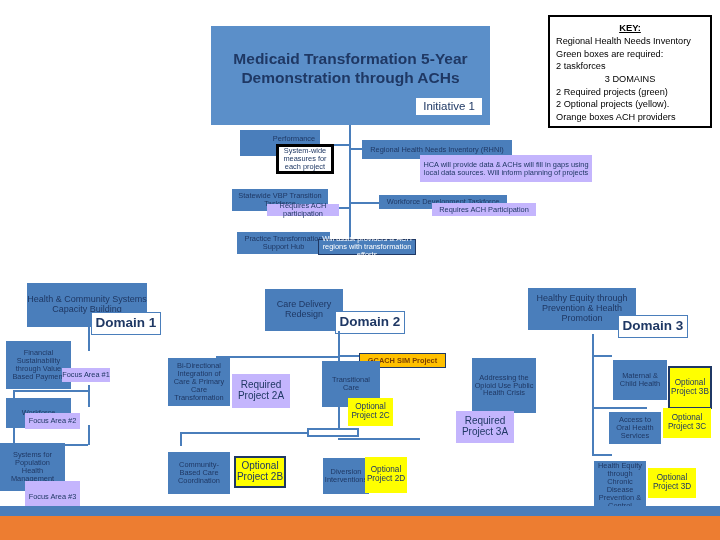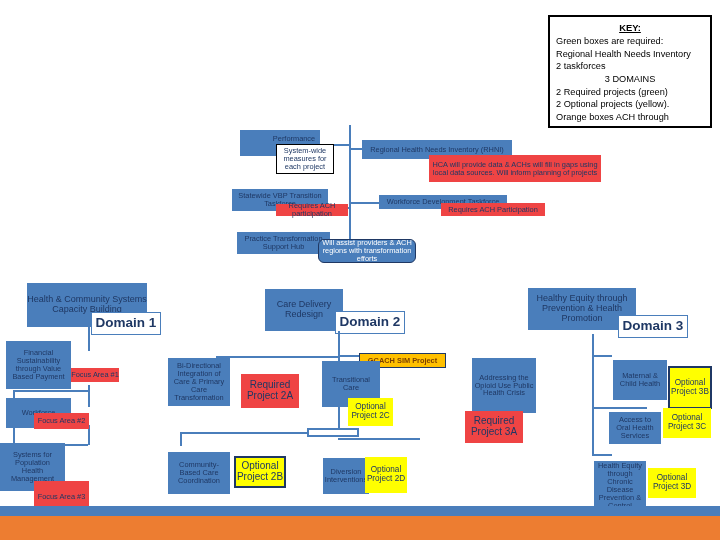--- a/index.html
+++ b/index.html
@@ -8,24 +8,24 @@
     background:#ffffff;
     font-family:"Liberation Sans", sans-serif;
     overflow:hidden;
     position:relative;
   }
   #stage{position:relative;width:720px;height:540px;overflow:hidden;}
 
   
   .box{position:absolute;box-sizing:border-box;display:flex;align-items:center;justify-content:center;text-align:center;line-height:1.08;}
   .blue{background:#4a7ebb;color:#1f3864;}
-  .green{background:#ef4444;color:#1f3864;margin-left:9px;}
+  .green{background:#c4b5fd;color:#1f3864;}
   .yellow{background:#ffff00;color:#1f3864;}
   .orange{background:#ffc000;color:#7b3f00;}
-  .white{background:#ffffff;color:#1f3864;border:1px solid #000000;}
+  .white{background:#ffffff;color:#1f3864;border:3px solid #000000;}
   .ol-blue{border:2px solid #1f3864;}
   .ol-thin{border:1px solid #1f3864;}
 
   
   .ln{position:absolute;background:#4a7ebb;}
   .ln-h{height:2px;}
   .ln-v{width:2px;}
 
   
   #title-banner{
@@ -59,30 +59,37 @@
   .t11{font-size:9px;}
   .t12{font-size:10px;justify-content:center;}
   .b{font-weight:bold;}
   .dom-label{font-size:13.5px;font-weight:bold;color:#1f3864;background:#ffffff;border:1.5px solid #4a7ebb;}
 </style>
 </head>
 <body>
 
 <div id="stage">
 
+  <div id="title-banner">
+    <div id="title-text">
+      <span>Medicaid Transformation 5-Year</span><br>
+      <span>Demonstration through ACHs</span>
+    </div>
+    <div id="initiative-badge">Initiative 1</div>
+  </div>
 
   <div id="key-box">
     <div id="key-title">KEY:</div>
+    <div class="key-line">Regional Health Needs Inventory</div>
     <div class="key-line">Green boxes are required:</div>
-    <div class="key-line">Regional Health Needs Inventory</div>
     <div class="key-line">2 taskforces</div>
     <div class="key-line key-center">3 DOMAINS</div>
     <div class="key-line">2 Required projects (green)</div>
     <div class="key-line">2 Optional projects (yellow).</div>
-    <div class="key-line">Orange boxes ACH through</div>
+    <div class="key-line">Orange boxes ACH providers</div>
   </div>
 
   <div class="ln ln-v" style="left:349px;top:125px;height:118px;"></div>
   <div class="ln ln-h" style="left:318px;top:144px;width:31px;"></div>
   <div class="ln ln-h" style="left:349px;top:148px;width:28px;"></div>
   <div class="ln ln-h" style="left:288px;top:207px;width:61px;"></div>
   <div class="ln ln-h" style="left:349px;top:202px;width:93px;"></div>
   <div class="ln ln-h" style="left:310px;top:243px;width:39px;"></div>
   <div class="ln ln-v" style="left:318px;top:137px;height:14px;"></div>
 
@@ -112,21 +119,21 @@
   <div class="box blue t9" style="left:379px;top:195px;width:128px;height:14px;">
     <span>Workforce Development Taskforce</span>
   </div>
   <div class="box green t9" style="left:432px;top:203px;width:104px;height:13px;">
     <span>Requires ACH Participation</span>
   </div>
 
   <div class="box blue t9" style="left:237px;top:232px;width:93px;height:22px;flex-direction:column;">
     <span>Practice Transformation Support Hub</span>
   </div>
-  <div class="box blue t9 ol-thin" style="left:318px;top:239px;width:98px;height:24px;padding:1px 2px;color:#ffffff;border-radius:6px;">
+  <div class="box blue t9 ol-thin" style="left:318px;top:239px;width:98px;height:16px;padding:1px 2px;color:#ffffff;">
     <span>Will assist providers &amp; ACH regions with transformation efforts</span>
   </div>
 
   <div class="box blue t11" style="left:27px;top:283px;width:120px;height:44px;flex-direction:column;">
     <span>Health &amp; Community Systems Capacity Building</span>
   </div>
   <div class="box dom-label" style="left:91px;top:312px;width:70px;height:23px;">
     <span>Domain 1</span>
   </div>
 

